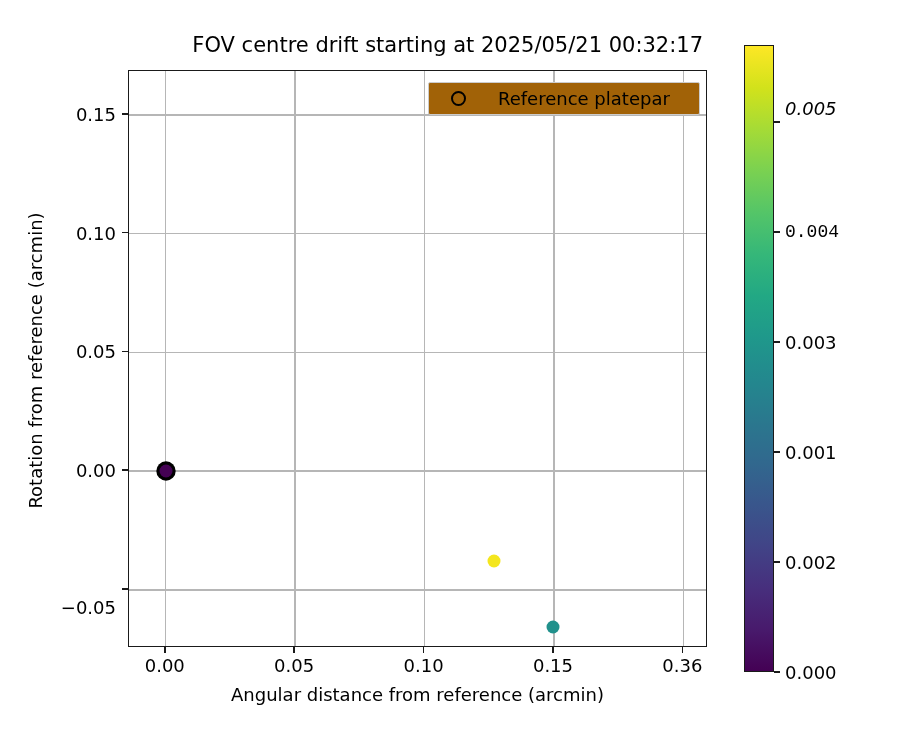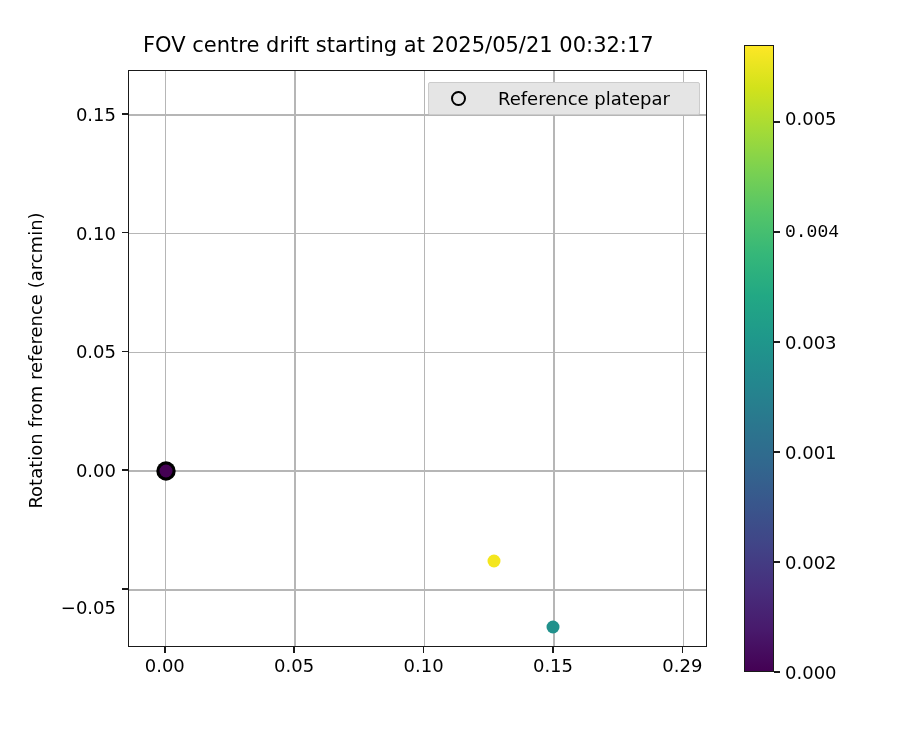--- a/index.html
+++ b/index.html
@@ -18,24 +18,24 @@
     position: absolute;
     left: 0; top: 0;
     width: 900px;
     height: 750px;
     background: #ffffff;
   }
 
   
   .title {
     position: absolute;
-    left: 143px;
+    left: 124px;
     top: 33px;
     width: 579px;
-    text-align: left;
+    text-align: right;
     font-size: 21px;
     color: #000000;
     white-space: nowrap;
   }
 
   
   .axes {
     position: absolute;
     left: 128px;
     top: 70px;
@@ -128,21 +128,21 @@
     box-shadow: 0 0 0 3.2px #000000;
   }
 
   
   .legend {
     position: absolute;
     left: 428px;
     top: 82px;
     width: 272px;
     height: 33px;
-    background: #e5e5e5;
+    background: #a16207;
     border: 1px solid #cccccc;
     border-radius: 2px;
     box-sizing: border-box;
     display: flex;
     align-items: center;
   }
   .legend-marker {
     width: 15px;
     height: 15px;
     border-radius: 50%;
@@ -218,33 +218,34 @@
   <div id="tick-layer">
       <div class="tick-x" style="left: 163.954px;"></div>
       <div class="ticklabel-x" style="left: 164.754px;">0.00</div>
       <div class="tick-x" style="left: 293.368px;"></div>
       <div class="ticklabel-x" style="left: 294.168px;">0.05</div>
       <div class="tick-x" style="left: 422.782px;"></div>
       <div class="ticklabel-x" style="left: 423.582px;">0.10</div>
       <div class="tick-x" style="left: 552.197px;"></div>
       <div class="ticklabel-x" style="left: 552.997px;">0.15</div>
       <div class="tick-x" style="left: 681.611px;"></div>
-      <div class="ticklabel-x" style="left: 682.411px;">0.29</div>
+      <div class="ticklabel-x" style="left: 682.411px;">0.36</div>
       <div class="tick-y" style="top: 588.025px;"></div>
       <div class="ticklabel-y" style="top: 607px;">−0.05</div>
       <div class="tick-y" style="top: 469.301px;"></div>
       <div class="ticklabel-y" style="top: 470.101px;">0.00</div>
       <div class="tick-y" style="top: 350.577px;"></div>
       <div class="ticklabel-y" style="top: 351.377px;">0.05</div>
       <div class="tick-y" style="top: 231.852px;"></div>
       <div class="ticklabel-y" style="top: 232.652px;">0.10</div>
       <div class="tick-y" style="top: 113.128px;"></div>
       <div class="ticklabel-y" style="top: 113.928px;">0.15</div>
     </div>
 
+  <div class="xlabel">Angular distance from reference (arcmin)</div>
   <div class="ylabel">Rotation from reference (arcmin)</div>
 
   <div class="legend">
     <div class="legend-marker"></div>
     <div class="legend-label">Reference platepar</div>
   </div>
 
   <div class="colorbar">
     <div class="colorbar-gradient" id="cb-gradient" style="background: linear-gradient(to top, rgb(68, 1, 84), rgb(72, 26, 108), rgb(71, 47, 125), rgb(65, 68, 135), rgb(57, 86, 140), rgb(49, 104, 142), rgb(42, 120, 142), rgb(35, 136, 142), rgb(31, 152, 139), rgb(34, 168, 132), rgb(53, 183, 121), rgb(84, 197, 104), rgb(122, 209, 81), rgb(165, 219, 54), rgb(210, 226, 27), rgb(253, 231, 37));"></div>
   </div>
@@ -253,16 +254,16 @@
       <div class="cb-ticklabel" style="top: 672px;">0.000</div>
       <div class="cb-tick" style="top: 561.2px;"></div>
       <div class="cb-ticklabel" style="top: 562px;">0.002</div>
       <div class="cb-tick" style="top: 451.2px;"></div>
       <div class="cb-ticklabel" style="top: 452px;">0.001</div>
       <div class="cb-tick" style="top: 341.2px;"></div>
       <div class="cb-ticklabel" style="top: 342px; text-align: right;">0.003</div>
       <div class="cb-tick" style="top: 231.2px;"></div>
       <div class="cb-ticklabel" style="top: 232px; font-family: Liberation Mono, monospace;">0.004</div>
       <div class="cb-tick" style="top: 121.2px;"></div>
-      <div class="cb-ticklabel" style="top: 118px;">0.005</div>
+      <div class="cb-ticklabel" style="top: 108px; font-style: italic;">0.005</div>
     </div>
 
 </div>
 
 </body></html>

